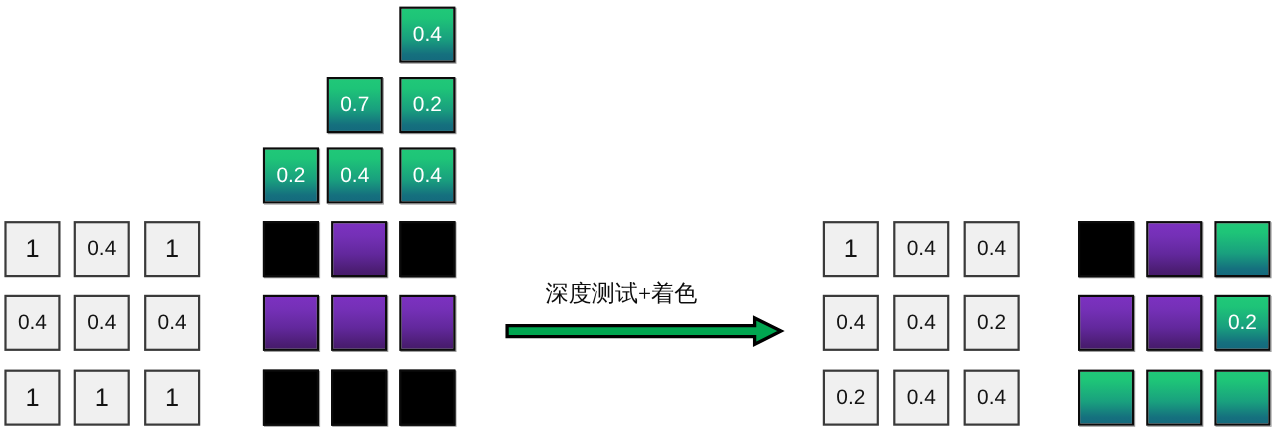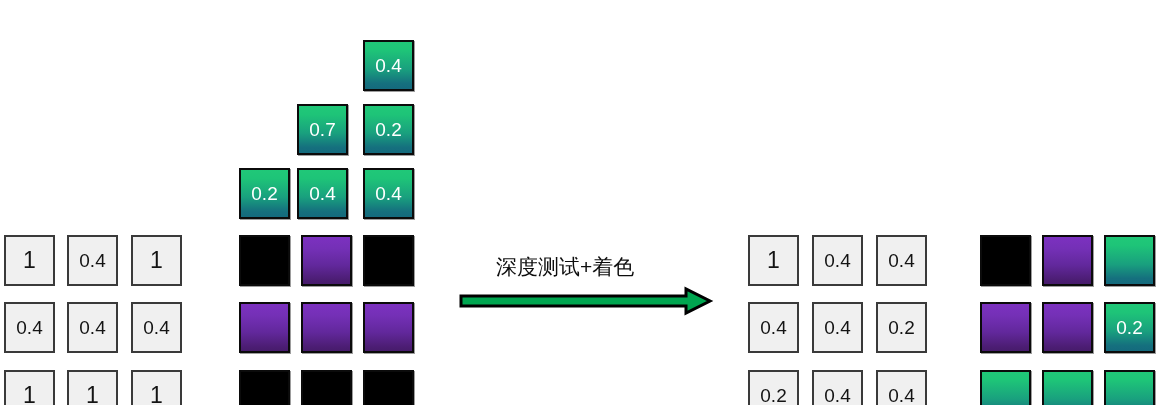--- a/index.html
+++ b/index.html
@@ -24,21 +24,20 @@
   
   .cell {
     position: absolute;
     width: 51px;
     height: 51px;
     box-sizing: border-box;
     display: flex;
     align-items: center;
     justify-content: center;
     line-height: 1;
-    margin-top: 34px;
   }
   
   .cell.depth {
     background: #f0f0f0;
     border: 2px solid #3a3a3a;
     color: #141414;
     font-size: 19px;
   }
   .cell.depth.big {
     font-size: 23px;
@@ -61,21 +60,21 @@
   }
   
   .arrow-wrap {
     position: absolute;
   }
   .arrow-label {
     position: absolute;
     white-space: nowrap;
     color: #0d0d0d;
     font-size: 21px;
-    font-family: Liberation Sans, sans-serif;
+    font-family: Liberation Serif, serif;
     letter-spacing: 0px;
     text-align: right;
   }
 </style>
 </head>
 <body>
 
 <div class="stage">
 
   <div>

